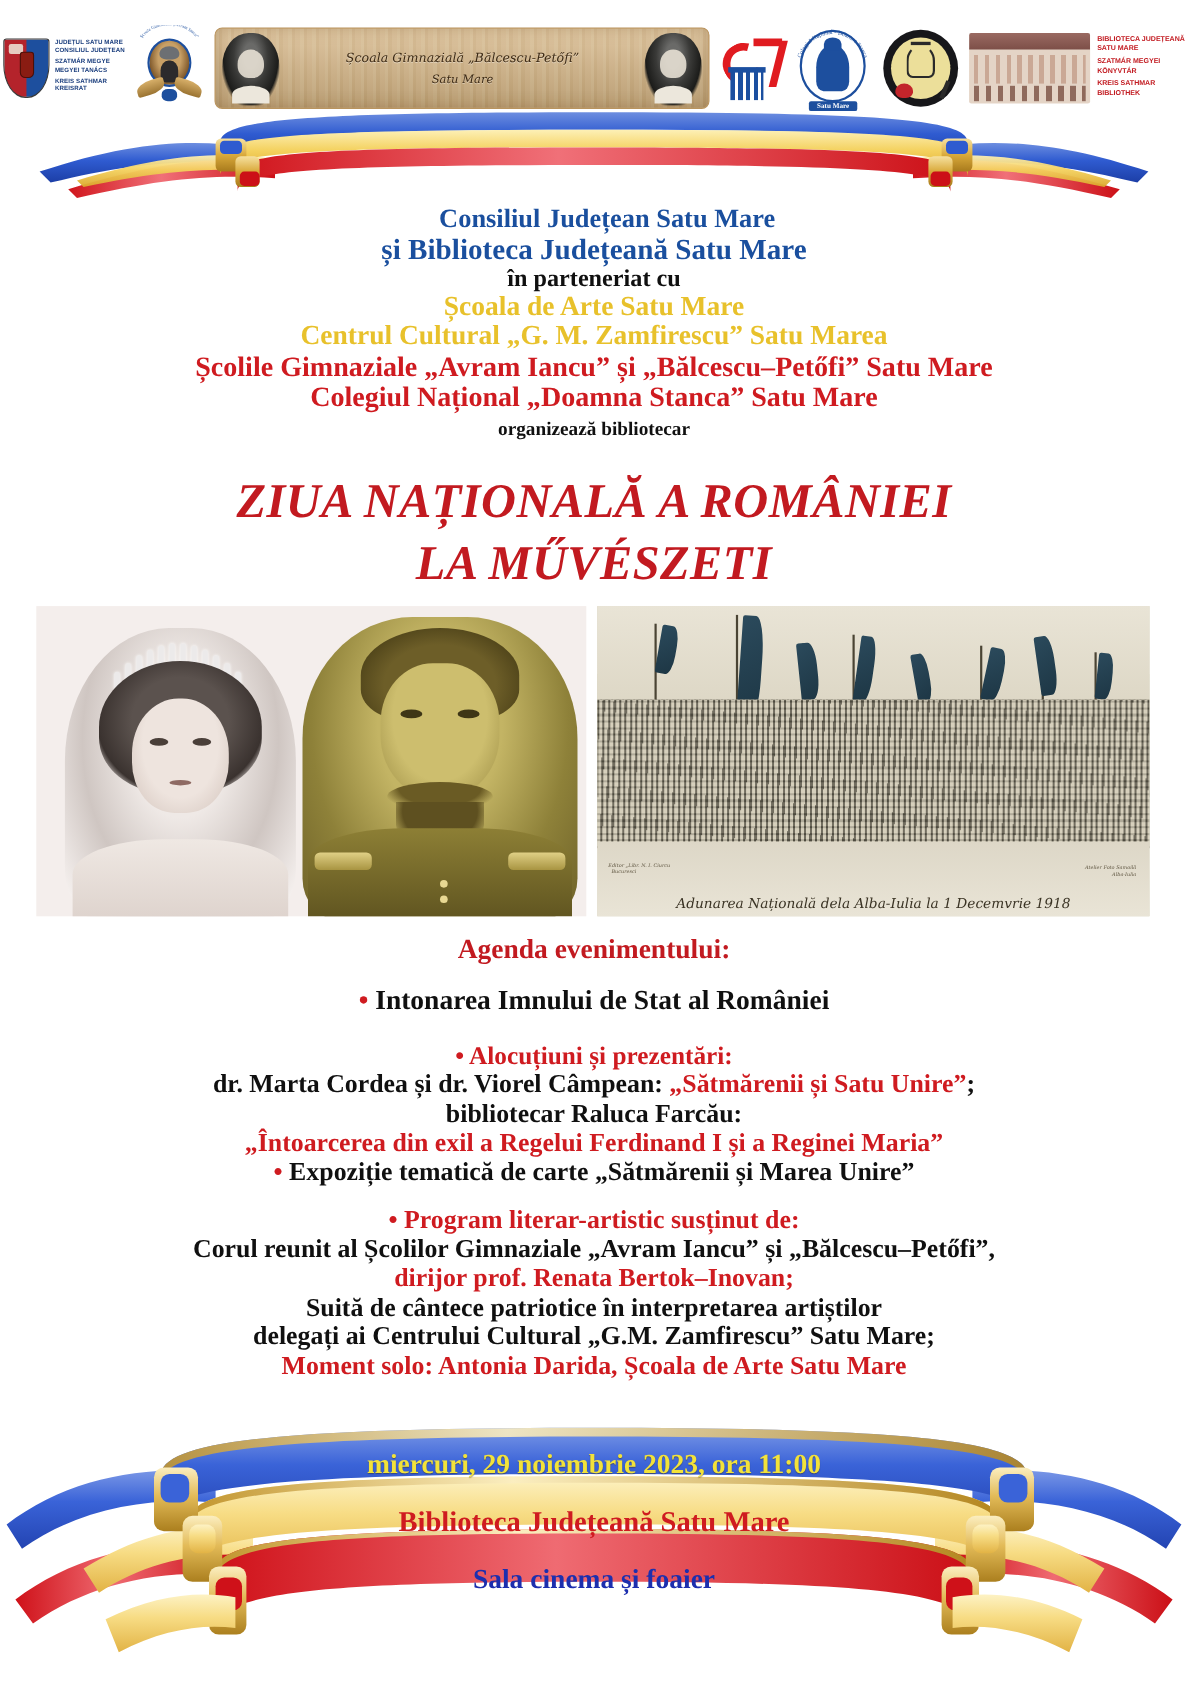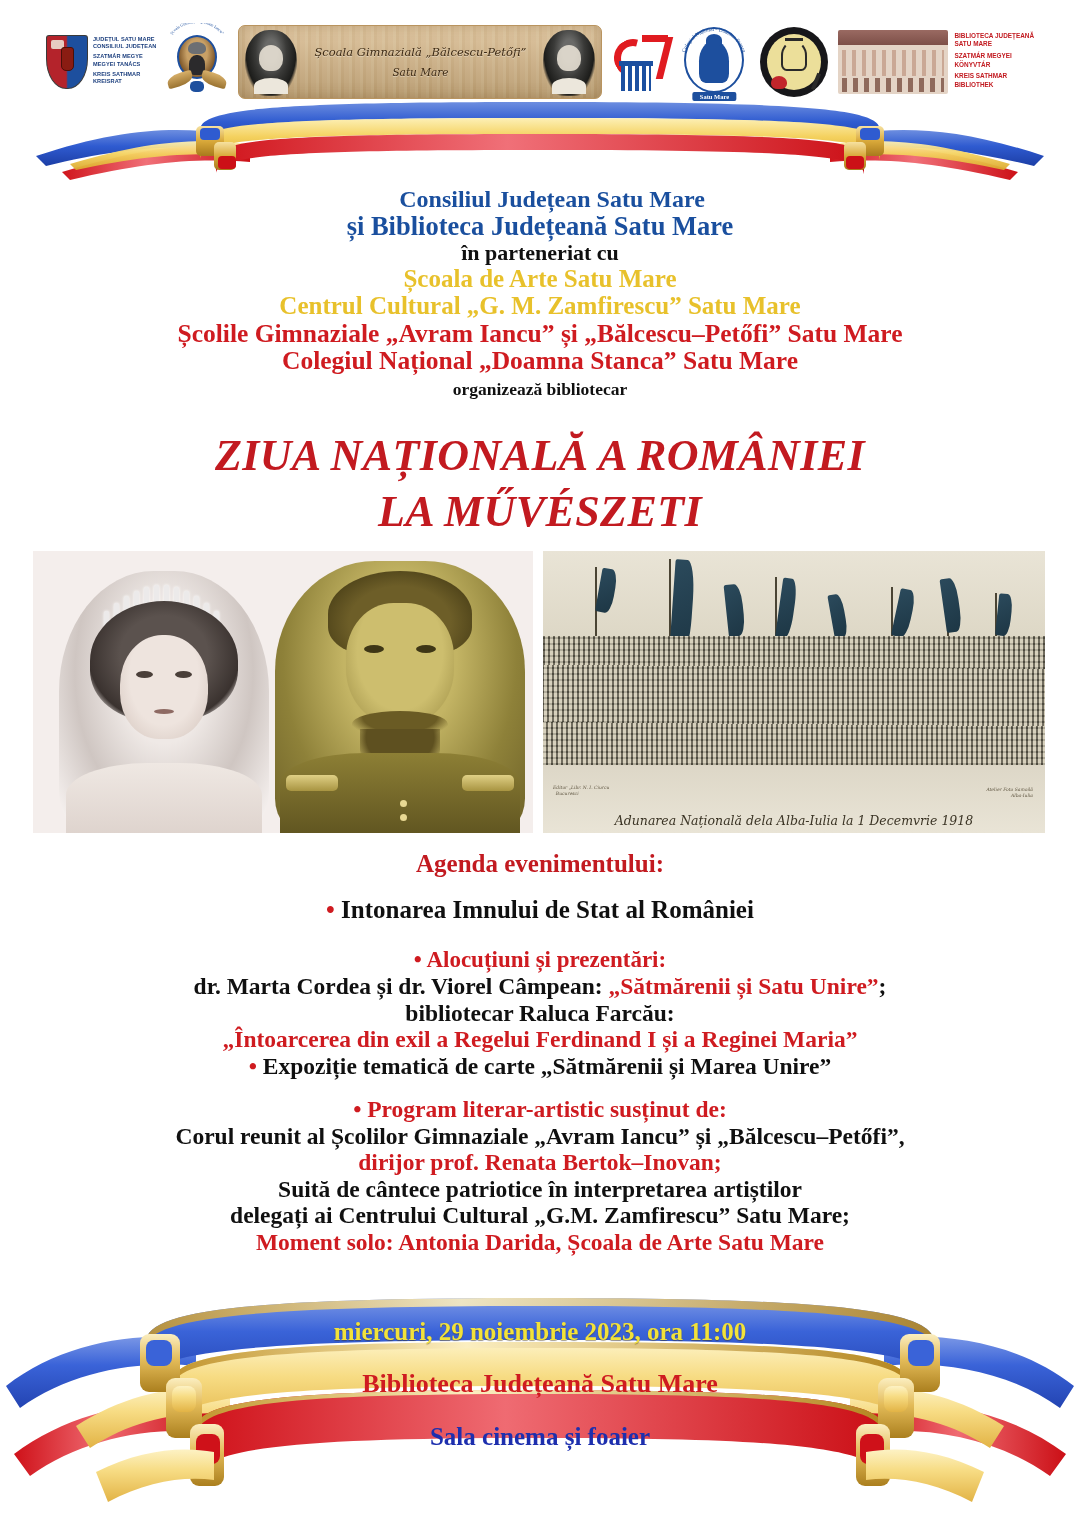--- a/index.html
+++ b/index.html
@@ -56,21 +56,21 @@
   .ai .wings{position:absolute;left:2px;top:46px;width:62px;height:22px;}
   .ai .wing{position:absolute;width:26px;height:13px;background:linear-gradient(180deg,#d8b06a,#9a7331);
     border-radius:60% 12% 60% 12%;}
   .ai .wing.l{left:1px;top:4px;transform:rotate(-16deg);}
   .ai .wing.r{right:1px;top:4px;transform:rotate(16deg) scaleX(-1);}
   .ai .bow{position:absolute;left:50%;top:12px;margin-left:-7px;width:14px;height:11px;
     background:#1d4f9e;border-radius:40%;}
 
   
   .wood {
-    width: 364px; height: 74px; border-radius: 7px;
+    width: 450px; height: 74px; border-radius: 7px;
     background:
       linear-gradient(180deg, rgba(255,255,255,.22), rgba(0,0,0,.12)),
       repeating-linear-gradient(90deg,#d8bb8d 0 3px,#cfae7d 3px 6px,#d5b586 6px 11px),
       #d2b181;
     border: 1.6px solid #b9945f;
     box-shadow: inset 0 0 14px rgba(120,85,40,.35);
     position:relative; overflow:hidden;
     display:flex; align-items:center; justify-content:center;
   }
   .wood .face {
@@ -423,21 +423,21 @@
       <rect x="218" y="58" width="18" height="13" rx="4"></rect>
       <rect x="846" y="58" width="18" height="13" rx="4"></rect>
     </g>
   </svg>
 
   <div class="org" id="org-block">
     <div class="r1 l-blue">Consiliul Județean Satu Mare</div>
     <div class="r2 l-blue">și Biblioteca Județeană Satu Mare</div>
     <div class="r3 l-black">în parteneriat cu</div>
     <div class="r4 l-gold">Școala de Arte Satu Mare</div>
-    <div class="r5 l-gold">Centrul Cultural „G. M. Zamfirescu” Satu Mare</div>
+    <div class="r5 l-gold">Centrul Cultural „G. M. Zamfirescu” Satu Marea</div>
     <div class="r6 l-red">Școlile Gimnaziale „Avram Iancu” și „Bălcescu–Petőfi” Satu Mare</div>
     <div class="r7 l-red">Colegiul Național „Doamna Stanca” Satu Mare</div>
   </div>
 
   <div class="org" id="organizeaza">organizează bibliotecar</div>
 
   <div id="main-title">
     <div>ZIUA NAȚIONALĂ A ROMÂNIEI</div>
     <div>LA MŰVÉSZETI</div>
   </div>

